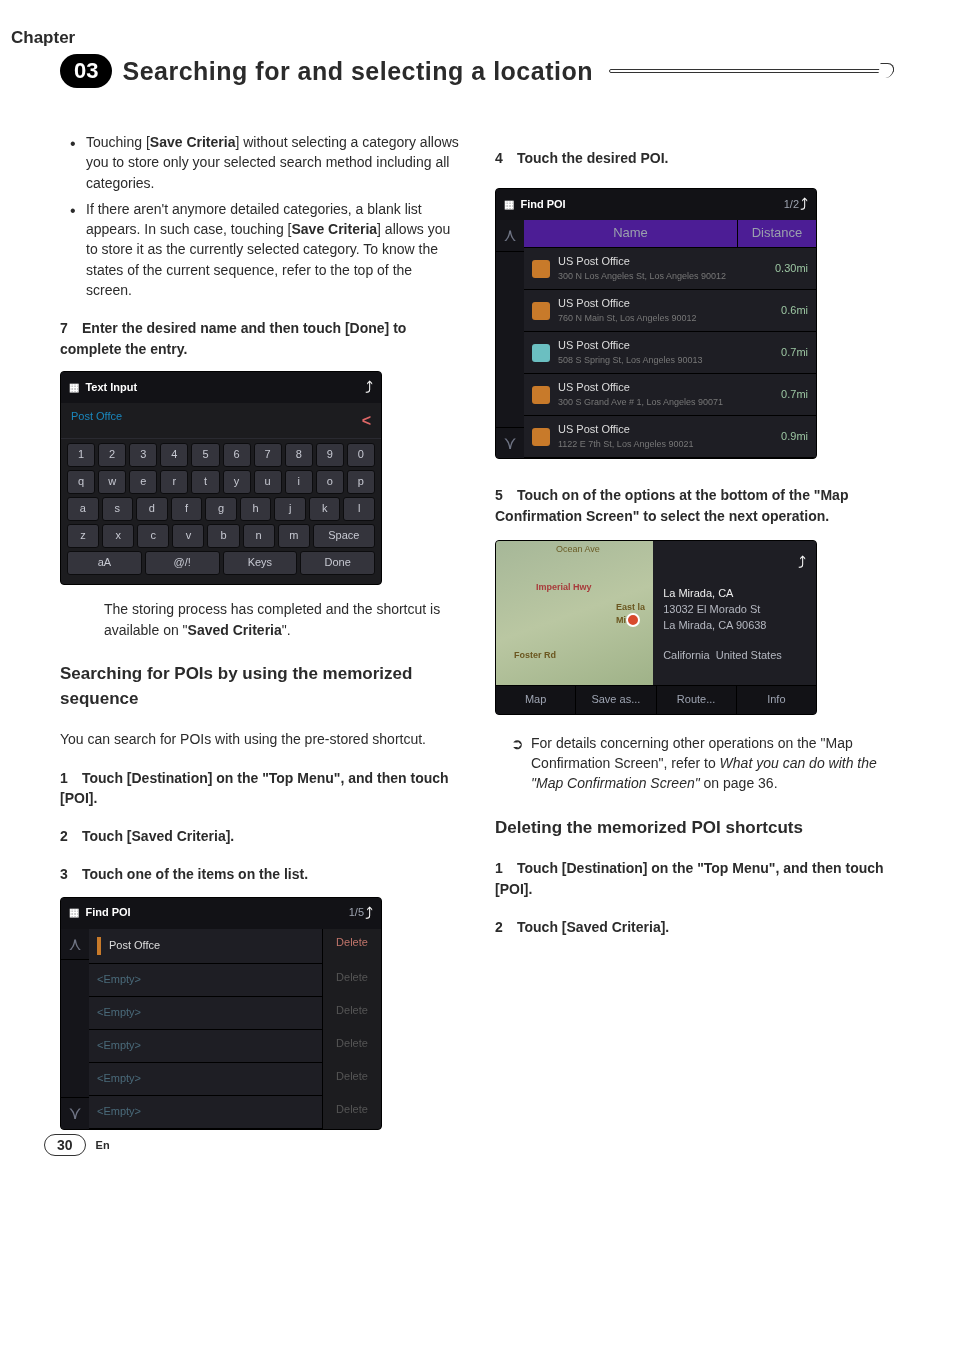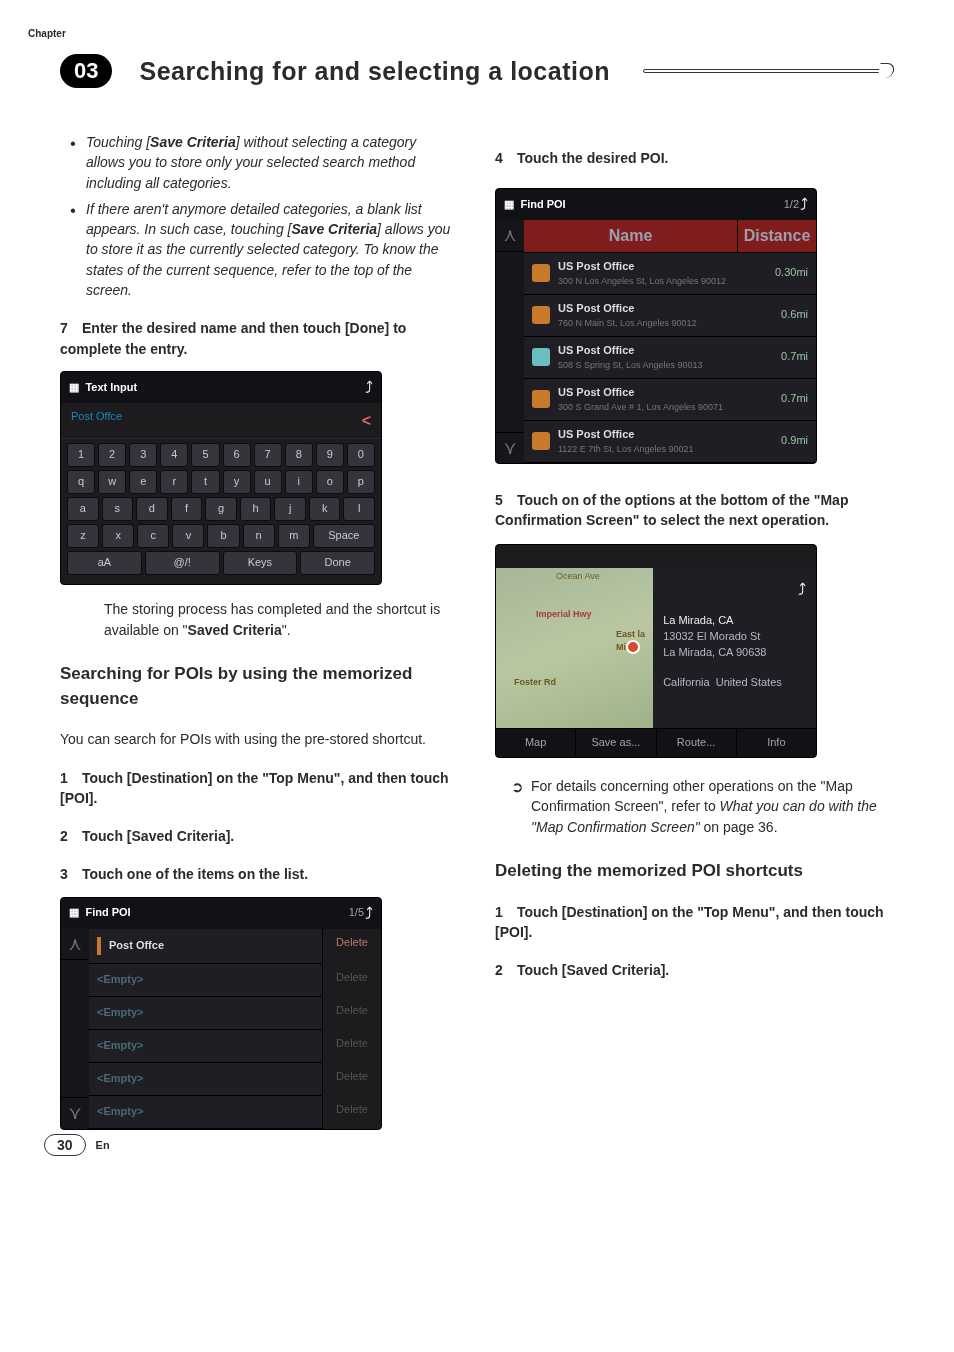--- a/index.html
+++ b/index.html
@@ -9,30 +9,30 @@
     background: #fff;
     color: #2b2b2b;
     width: 954px;
   }
   .page {
     padding: 36px 60px 50px 60px;
     box-sizing: border-box;
     position: relative;
   }
   .chapter-label {
-    font-size: 10px;
+    font-size: 17px;
     font-weight: bold;
     position: absolute;
     top: 28px;
-    left: 28px;
+    left: 11px;
   }
   .chapter-header {
     display: flex;
     align-items: center;
-    gap: 27px;
+    gap: 10px;
     margin-top: 18px;
   }
   .chapter-num {
     background: #000;
     color: #fff;
     font-weight: bold;
     font-size: 22px;
     border-radius: 18px;
     padding: 4px 14px;
     display: inline-block;
@@ -70,21 +70,20 @@
     line-height: 1.45;
   }
   ul.bullets {
     list-style: none;
     padding-left: 26px;
     margin: 0;
   }
   ul.bullets li {
     position: relative;
     margin-bottom: 6px;
-    font-style: italic;
   }
   ul.bullets li::before {
     content: "•";
     position: absolute;
     left: -16px;
     top: 0;
     font-size: 16px;
   }
   .step {
     font-weight: bold;
@@ -144,59 +143,57 @@
     border-radius:3px;
     color:#c7c9d2;
     font-size:11px;
     height:22px;
     display:flex;align-items:center;justify-content:center;
     flex:1;
   }
   .key.wide { flex:2; }
   .list-header {
     display:flex;
-    font-size:16px;
+    font-size:13px;
     color:#9aa0ad;
-    background:#7f1d1d;
+    background:#4c1d95;
     border-bottom:1px solid #000;
-    font-weight:bold;
   }
   .list-header .c1{flex:1;text-align:center;padding:4px;}
   .list-header .c2{width:70px;text-align:center;padding:4px;border-left:1px solid #000;}
   .list-row {
     display:flex; align-items:center;
     padding: 6px 8px;
     border-bottom:1px solid #000;
     background:#1e1e24;
   }
   .list-row .icon-sq { width:18px;height:18px;background:#c87a2a;border-radius:3px;margin-right:8px;flex-shrink:0;}
   .list-row .icon-sq2 { width:18px;height:18px;background:#6bbfc1;border-radius:3px;margin-right:8px;flex-shrink:0;}
   .list-row .txt { flex:1; }
-  .list-row .txt .t1{color:#ddd;font-size:11px;font-weight:bold;}
+  .list-row .txt .t1{color:#ddd;font-size:11px;}
   .list-row .txt .t2{color:#777;font-size:9px;}
   .list-row .dist { width:60px;text-align:right;color:#9cc6a2;font-size:11px;}
   .side-scroll {
     width:28px; display:flex; flex-direction:column; justify-content:space-between;
     background:#15151a;
   }
   .side-scroll .arrow-top,.side-scroll .arrow-bot{
     color:#6f7484; text-align:center; font-size:18px; padding:2px;
   }
   .poi-wrap{ display:flex; }
   .poi-main{ flex:1; }
   .delete-cell{
     width:58px;text-align:center;color:#c0746a;font-size:11px;
     border-left:1px solid #000;
     padding:6px 0;
   }
   .delete-cell.dim{ color:#555;}
   .map-ss{
     display:flex;
-    height:160px;
-    margin-top:23px;
+    height:144px;
   }
   .map-left{
     flex:1.1;
     background:linear-gradient(160deg,#a6b798 0%,#bac7a2 50%,#9fb288 100%);
     position:relative;
     font-size:9px; color:#6b5d27;
   }
   .map-left .road1{position:absolute;left:40px;top:40px;color:#a83b3b;font-weight:bold;}
   .map-left .road2{position:absolute;left:120px;top:60px;color:#6b5720;font-weight:bold;}
   .map-left .road3{position:absolute;left:18px;top:108px;color:#6b5720;font-weight:bold;}

